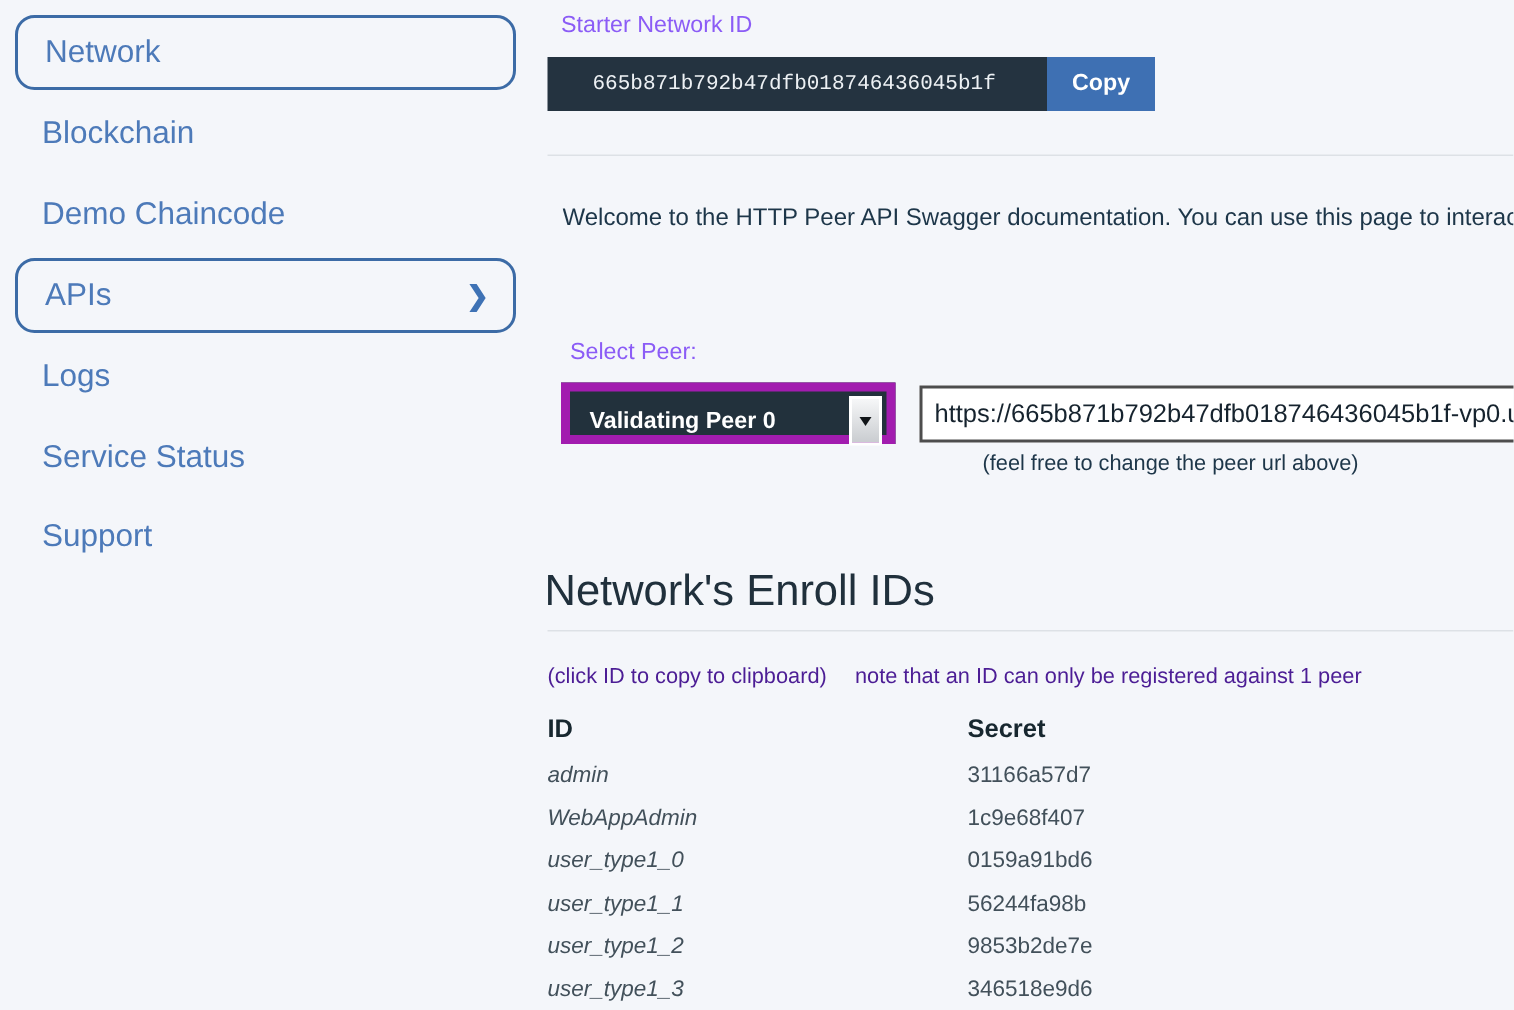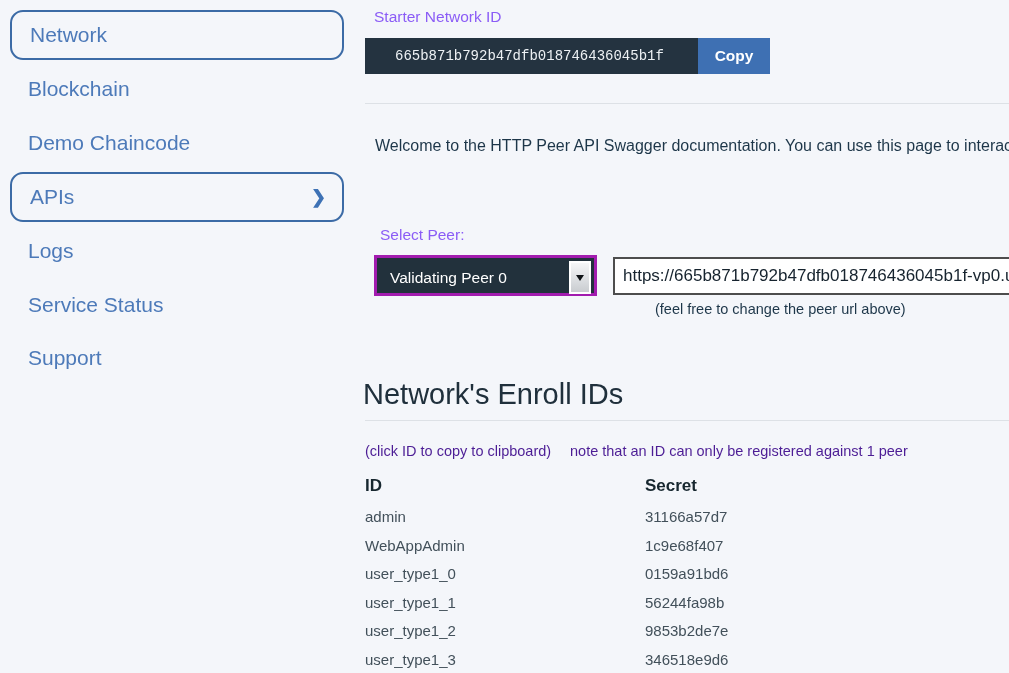--- a/index.html
+++ b/index.html
@@ -40,21 +40,21 @@
     font-family:"Liberation Sans", sans-serif; text-align:center; line-height:36px; cursor:pointer;
   }
   .divider { position:absolute; left:365px; width:644px; height:1px; background:#dde1e6; }
 
   #welcome { position:absolute; left:375px; top:132px; width:634px; font-size:16px; line-height:27.5px; overflow:hidden; }
   #welcome .line { white-space:nowrap; overflow:hidden; }
   #fabric-link { color:#3d70b2; font-weight:bold; text-decoration:underline; cursor:pointer; }
 
   #peer-select {
     position:absolute; left:374px; top:255px; width:223px; height:41px;
-    background:#22313c; border:3px solid #a21caf; cursor:pointer;
+    background:#22313c; border:6px solid #a21caf; cursor:pointer;font-weight:bold;
   }
   #peer-select .sel-text { color:#fff; font-size:15.5px; line-height:39px; padding-left:13px; white-space:nowrap; }
   #peer-select .dd-btn {
     position:absolute; right:3px; top:3px; width:22px; height:33px;
     background:linear-gradient(#f6f7f8,#c9ccd0); border:2px solid #fff;
     display:flex; align-items:center; justify-content:center;
   }
   #peer-select .dd-btn::after {
     content:""; width:0; height:0;
     border-left:4px solid transparent; border-right:4px solid transparent;
@@ -66,21 +66,21 @@
     font-family:"Liberation Sans", sans-serif; font-size:17px; padding-left:8px;
   }
   #peer-hint { position:absolute; left:655px; top:301px; font-size:14.5px; }
 
   #enroll-title { position:absolute; left:363px; top:378px; font-size:29px; font-weight:300; color:#20303c; white-space:nowrap; }
   .note { position:absolute; top:443px; font-size:14.5px; color:#4c1d95; white-space:nowrap; }
   .col-head { position:absolute; top:476px; font-size:17px; font-weight:bold; color:#17272f; }
 
   #enroll-rows { position:absolute; left:365px; top:503px; width:560px; }
   .erow { height:28.6px; line-height:28.6px; font-size:15px; color:#42505a; cursor:pointer; white-space:nowrap; }
-  .erow .id-cell { display:inline-block; width:280px; }
+  .erow .id-cell { display:inline-block; width:280px;font-style:italic; }
 </style>
 </head>
 <body>
 
 <div id="stage">
 
   <nav>
     <div class="side-item boxed" style="top:10px">Network</div>
     <div class="side-item" style="top:64px">Blockchain</div>
     <div class="side-item" style="top:118px">Demo Chaincode</div>

